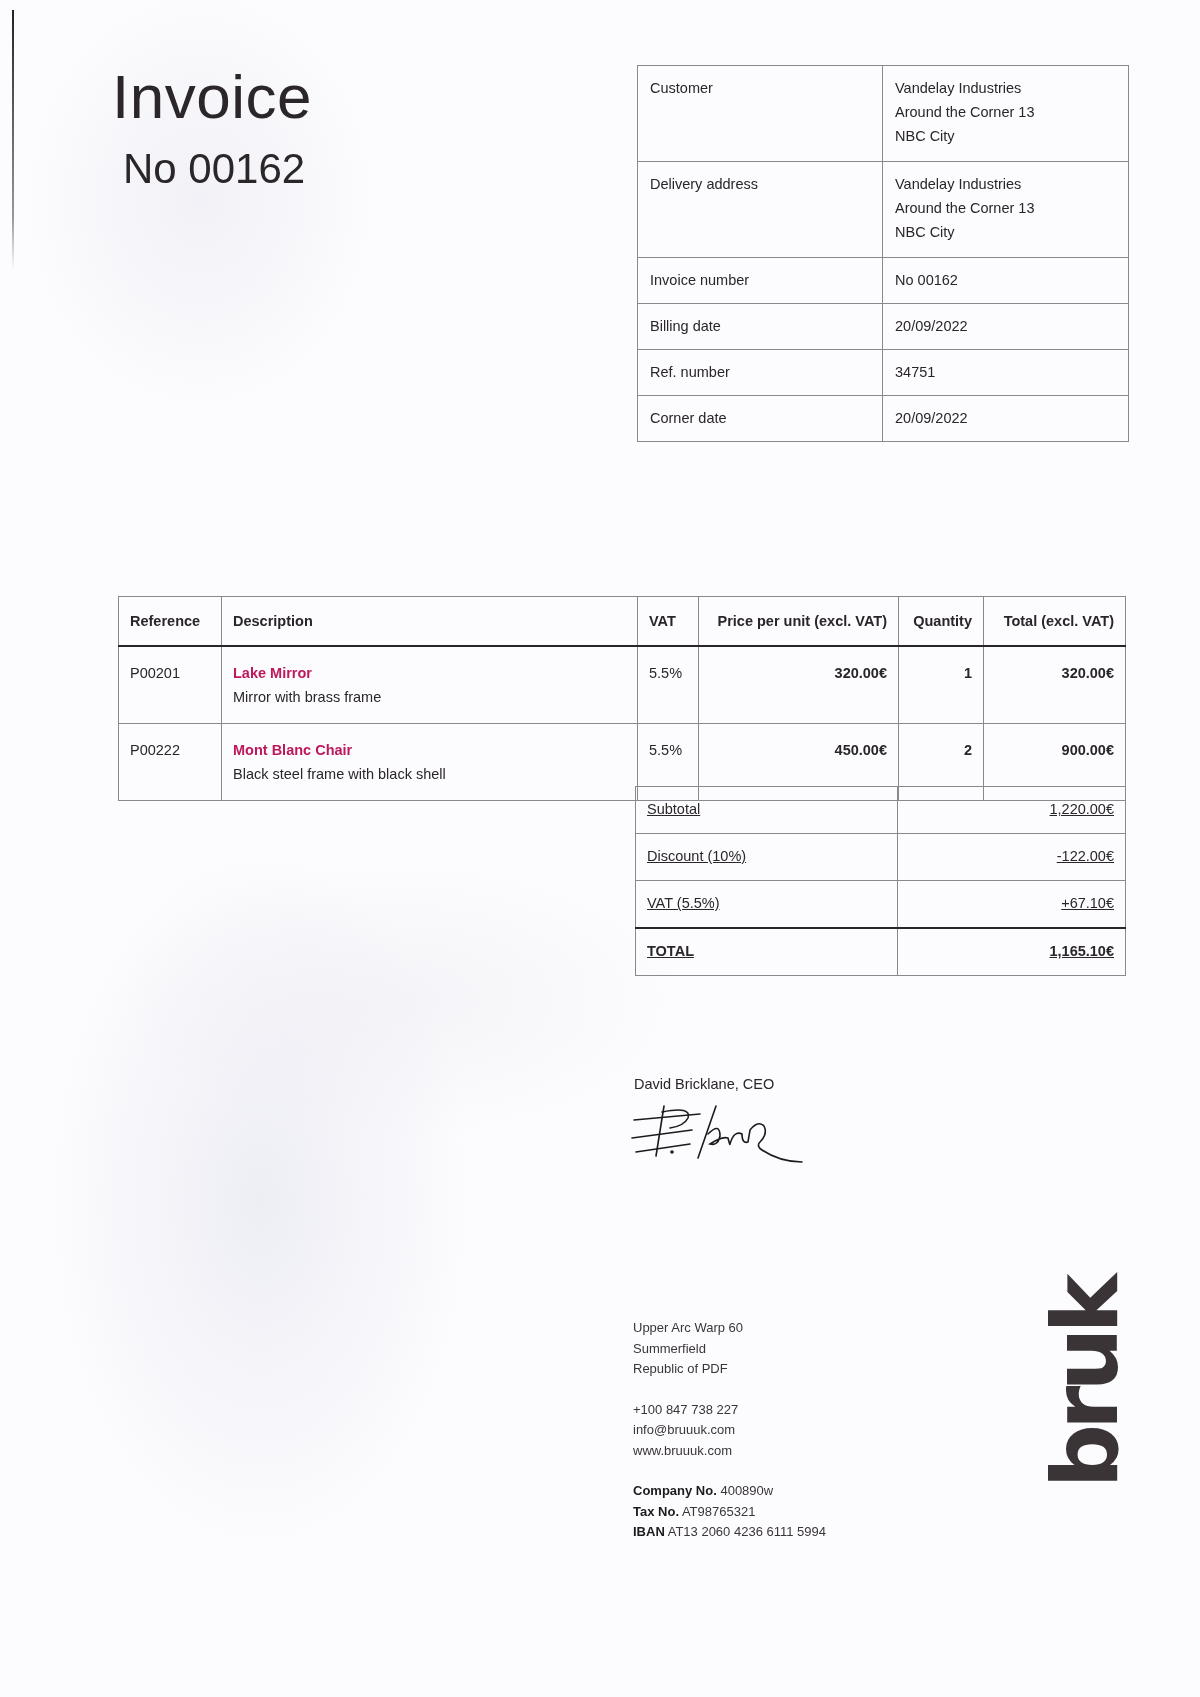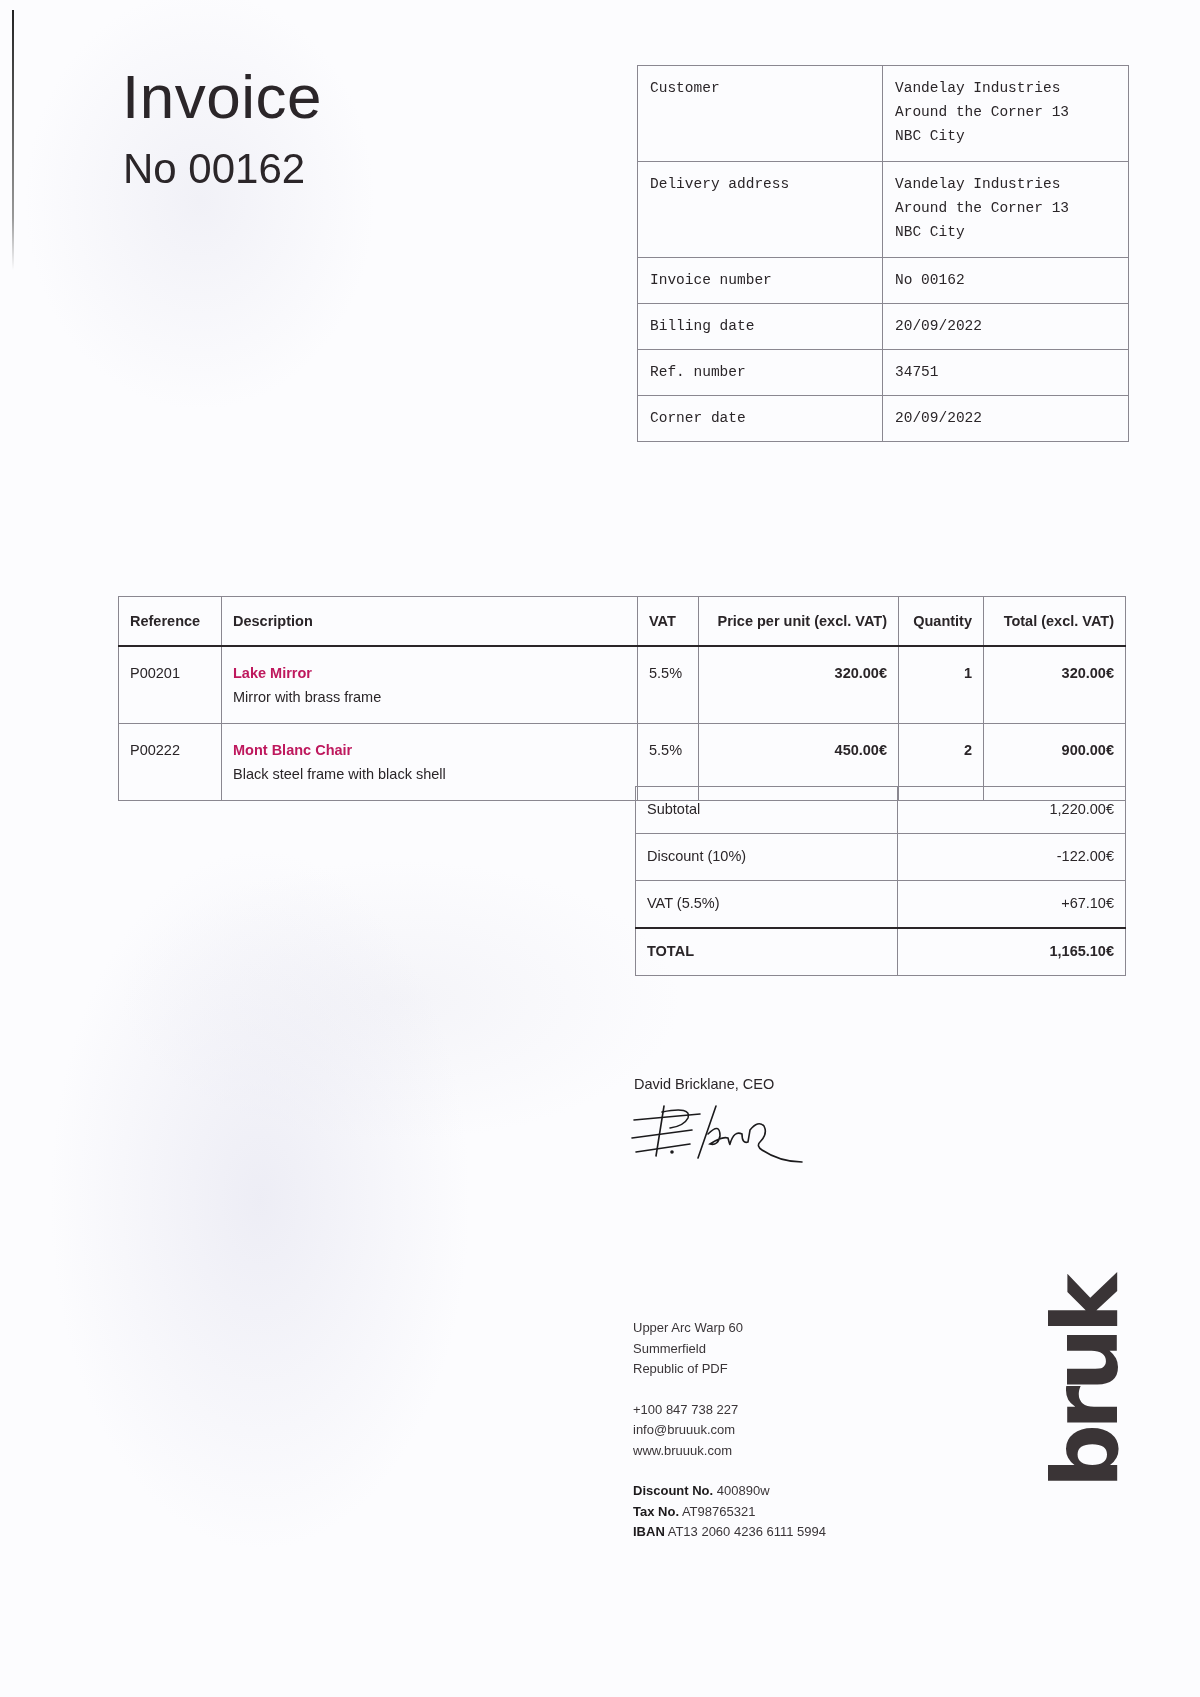--- a/index.html
+++ b/index.html
@@ -6,37 +6,37 @@
   body{width:1200px;height:1697px;background:#fcfcfe;position:relative;overflow:hidden;
        font-family:"Liberation Sans",sans-serif;color:#2a2528;}
   .paper-bg{position:absolute;inset:0;
      background:
        radial-gradient(ellipse 300px 500px at 260px 1200px, rgba(225,225,238,0.55), transparent 70%),
        radial-gradient(ellipse 250px 300px at 200px 200px, rgba(230,230,240,0.5), transparent 70%),
        radial-gradient(ellipse 400px 200px at 400px 1000px, rgba(235,235,242,0.45), transparent 70%),
        #fcfcfe;}
   .edge-line{position:absolute;left:12px;top:10px;width:2px;height:260px;
      background:linear-gradient(#222,#999 80%,transparent);}
-  .title{position:absolute;left:122px;top:66px;font-size:62px;font-weight:400;color:#2b2629;line-height:1;letter-spacing:0.5px;}
+  .title{position:absolute;left:112px;top:66px;font-size:62px;font-weight:400;color:#2b2629;line-height:1;letter-spacing:0.5px;}
   .subtitle{position:absolute;left:123px;top:148px;font-size:42px;color:#2b2629;line-height:1;}
   table{border-collapse:collapse;position:absolute;}
   td,th{border:1px solid #8a8790;font-weight:400;vertical-align:top;font-size:14.5px;}
   .info{left:637px;top:65px;width:492px;}
-  .info td{padding:14px 12px 10px 12px;font-family:Liberation Mono, monospace;}
+  .info td{padding:14px 12px 10px 12px;}
   .info td.k{width:220px;}
   .info td.v{line-height:24px;padding-top:10px;}
   .info tr.tall td{height:71px;}
   .info tr.short td{height:21px;}
   .items{left:118px;top:596px;width:1008px;}
   .items th{text-align:left;padding:16px 11px 14px;height:18px;border-bottom:2px solid #2a2528;font-weight:bold;}
   .items th.r{text-align:right;}
   .items td{padding:14px 11px;height:41px;line-height:24px;margin-left:6px;}
   .items td.r{text-align:right;font-weight:bold;}
   .items b{font-weight:700;color:#be185d;}
-  .totals{left:635px;top:786px;width:491px;}
+  .totals{left:635px;top:786px;width:491px;text-decoration:underline;}
   .totals td{padding:14px 11px 14px;height:18px;}
   .totals td.r{text-align:right;}
   .totals td.lab{width:239px;}
   .totals tr.total td{border-top:2px solid #2a2528;font-weight:700;}
   .sig-name{position:absolute;left:634px;top:1076px;font-size:14.5px;}
   .sig{position:absolute;left:630px;top:1100px;}
   .footer{position:absolute;left:633px;top:1318px;font-size:13px;line-height:20.5px;color:#3a3538;}
   .footer .gap{height:20px;}
   .footer b{color:#1d1a1c;}
   .logo{position:absolute;left:1050px;top:1226px;width:70px;height:315px;}
@@ -161,20 +161,20 @@
 
 <div class="footer">
   <div>Upper Arc Warp 60</div>
   <div>Summerfield</div>
   <div>Republic of PDF</div>
   <div class="gap"></div>
   <div>+100 847 738 227</div>
   <div>info@bruuuk.com</div>
   <div>www.bruuuk.com</div>
   <div class="gap"></div>
-  <div><b>Discount No.</b> <span>400890w</span></div>
+  <div><b>Company No.</b> <span>400890w</span></div>
   <div><b>Tax No.</b> <span>AT98765321</span></div>
   <div><b>IBAN</b> <span>AT13 2060 4236 6111 5994</span></div>
 </div>
 
 <div class="logo">
   <span>bruk</span>
 </div>
 
 </body></html>

